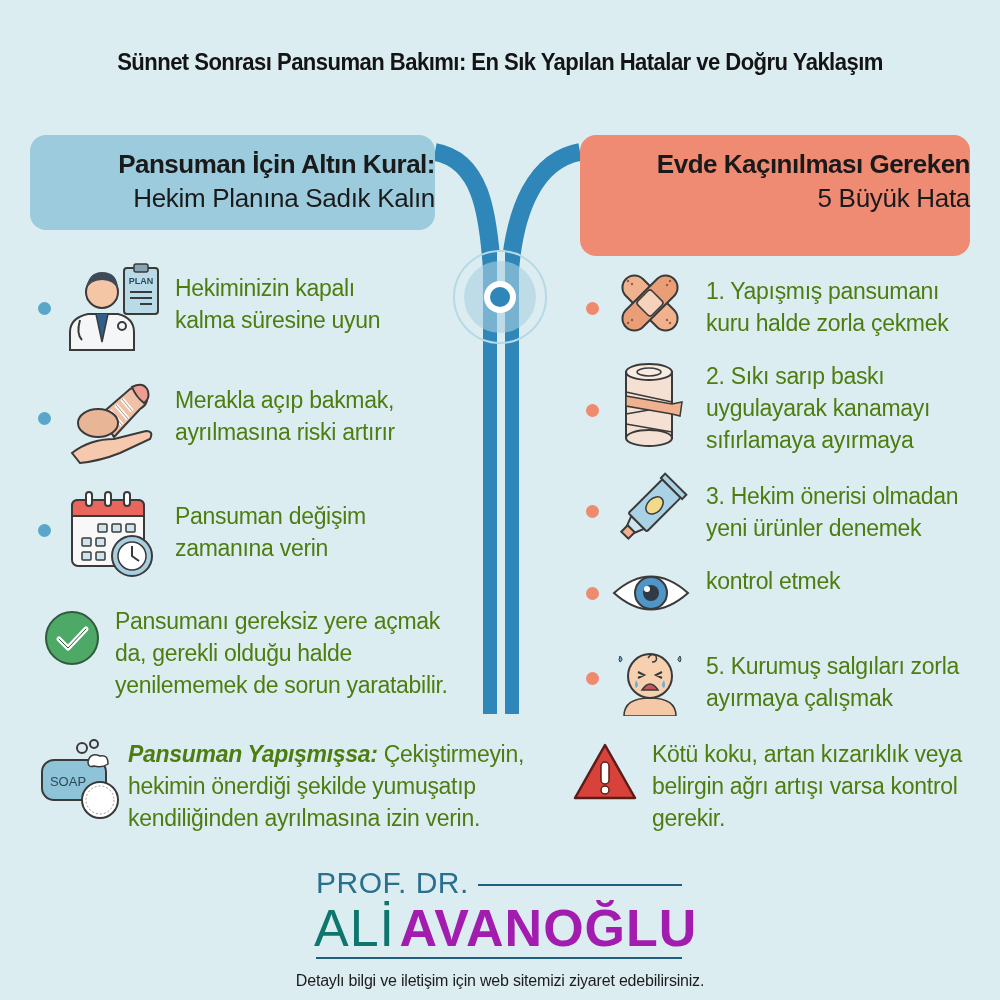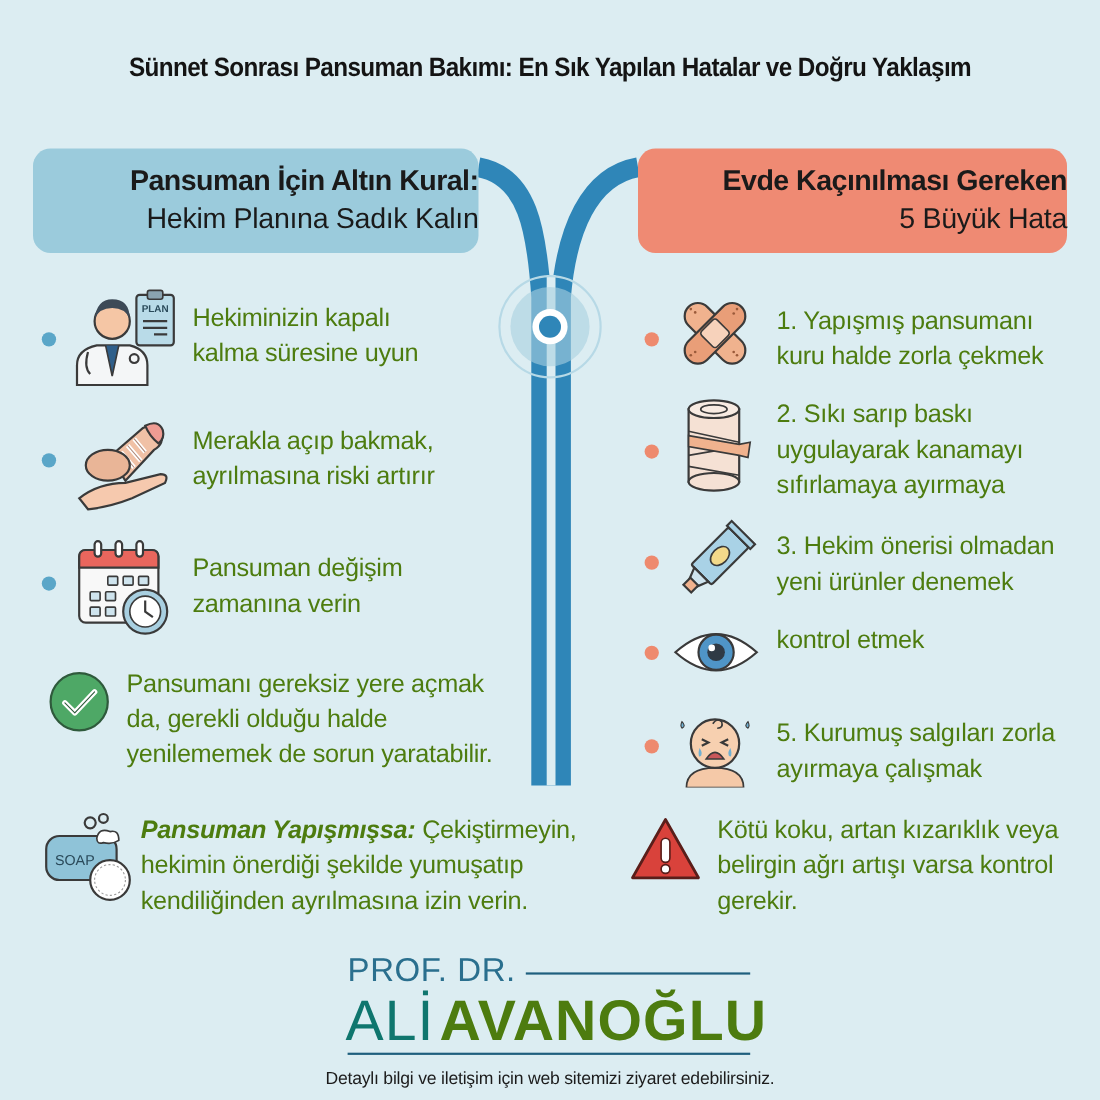--- a/index.html
+++ b/index.html
@@ -16,31 +16,31 @@
     left: 0; top: 48px; width: 1000px; text-align: center;
     font-weight: bold; font-size: 24px; letter-spacing: -0.6px; color: #141414;
     transform: scaleX(0.92);
   }
   .header-box {
     border-radius: 16px; text-align: right; padding-top: 12px;
   }
   .header-box .l1 { font-weight: bold; font-size: 26px; letter-spacing: -0.5px; line-height: 34px; }
   .header-box .l2 { font-size: 26px; line-height: 34px; letter-spacing: -0.3px; }
   .left-head { left: 30px; top: 135px; width: 405px; height: 95px; background: #9bcbdc; }
-  .right-head { left: 580px; top: 135px; width: 390px; height: 95px; background: #ef8a73; }
+  .right-head { left: 580px; top: 135px; width: 390px; height: 121px; background: #ef8a73; }
 
   .item-text { font-size: 23px; line-height: 32px; letter-spacing: -0.3px; color: #4d7c0f; }
   .bullet { width: 13px; height: 13px; border-radius: 50%; }
   .bullet.blue { background: #5aa6c8; }
   .bullet.coral { background: #ee8a6e; }
   .icon { display: block; }
   .bold { font-weight: bold; font-style: italic; }
   .brand-prof { font-size: 30px; color: #2a6f8e; letter-spacing: 0.5px; }
   .brand-name-thin { font-size: 52px; color: #0f766e; font-weight: normal; letter-spacing: 1px; }
-  .brand-name-bold { font-size: 52px; color: #4d7c0f; font-weight: bold; letter-spacing: 1px; }
+  .brand-name-bold { font-size: 52px; color: #a21caf; font-weight: bold; letter-spacing: 1px; }
   .footer-text { font-size: 16px; color: #1c1c1c; letter-spacing: -0.2px; }
 </style>
 </head>
 <body>
 
 <div class="abs title">Sünnet Sonrası Pansuman Bakımı: En Sık Yapılan Hatalar ve Doğru Yaklaşım</div>
 
 <svg class="abs" style="left:0;top:0" width="1000" height="1000">
   <path d="M435 152 C 480 160, 488 210, 492 270 L 492 714" stroke="#2f86b8" stroke-width="18" fill="none"></path>
   <path d="M580 152 C 535 160, 515 210, 510 270 L 510 714" stroke="#2f86b8" stroke-width="18" fill="none"></path>

